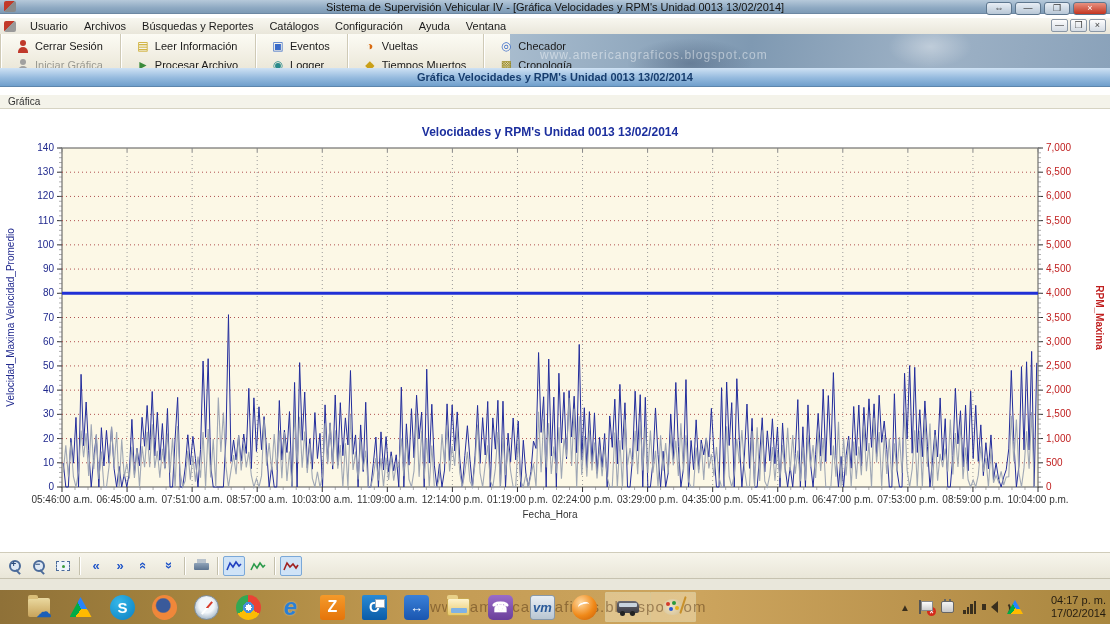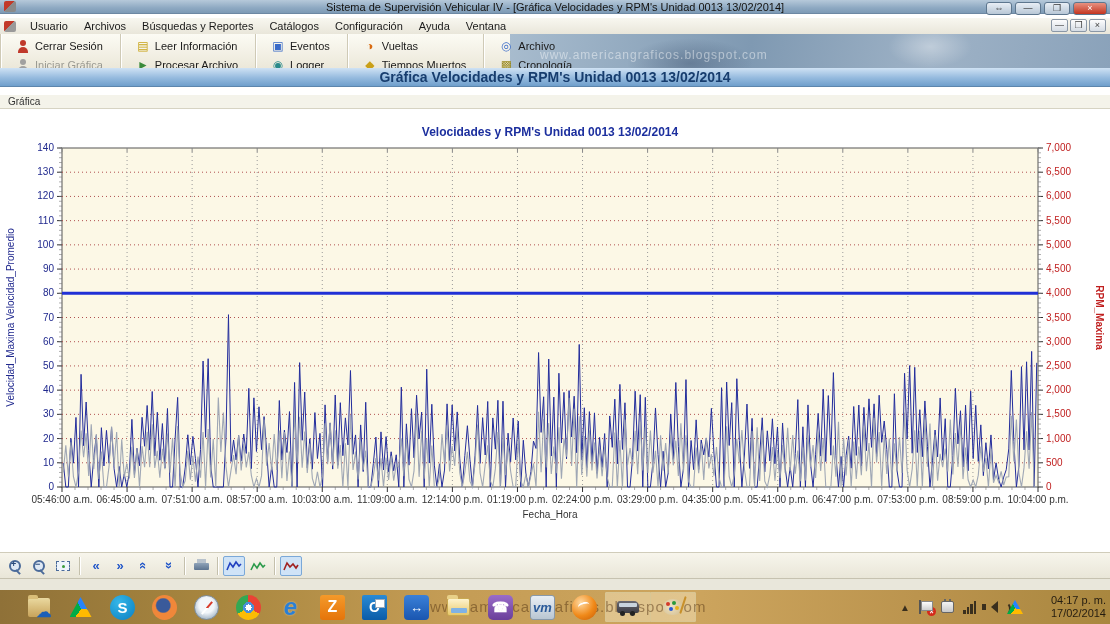--- a/index.html
+++ b/index.html
@@ -46,21 +46,21 @@
     background:
       radial-gradient(60px 30px at 70% 30%, rgba(255,255,255,.35), transparent 70%),
       radial-gradient(90px 36px at 30% 70%, rgba(40,60,90,.35), transparent 70%),
       linear-gradient(100deg,#a8bcce,#7f99b2 40%,#9eb2c6 70%,#8aa2ba);
     overflow:hidden; }
   .toolbar-photo .wm { position:absolute; left:30px; top:14px; font-size:12px; color:rgba(255,255,255,.45); letter-spacing:1px; }
 
   
   .blue-header { position:absolute; left:0; top:68px; width:1110px; height:19px;
     background:linear-gradient(#cfe2f4,#95bade 55%,#6f9fcc); border-bottom:1px solid #5d86ad;
-    text-align:center; font-size:14px; font-weight:bold; color:#173d6e; line-height:19px; }
+    text-align:center; font-size:11px; font-weight:bold; color:#173d6e; line-height:19px; }
   .tabstrip { position:absolute; left:0; top:95px; width:1110px; height:14px; background:#f4f3ea;
     border-bottom:1px solid #d6d3c3; font-size:10px; color:#333; padding-left:8px; line-height:14px; }
 
   
   .client { position:absolute; left:0; top:109px; width:1110px; height:443px; background:#fff;border-radius:27px; }
   svg text { font-family:"Liberation Sans", sans-serif; }
 
   .legend { position:absolute; left:357px; top:410px; height:16px; display:flex; border:1px solid #555; background:#fff; }
   .legend .cell { display:flex; align-items:center; justify-content:flex-end; gap:6px; padding:0 8px; font-size:10px;
     color:#333; border-right:1px solid #555; }
@@ -220,21 +220,21 @@
         <span>Vueltas</span>
       </div>
       <div class="tb-btn">
         <span class="tico" style="color:#caa018">◆</span>
         <span>Tiempos Muertos</span>
       </div>
     </div>
     <div class="tb-group">
       <div class="tb-btn">
         <span class="tico" style="color:#3a6bc8">◎</span>
-        <span>Archivo</span>
+        <span>Checador</span>
       </div>
       <div class="tb-btn">
         <span class="tico" style="color:#9a8a20">▩</span>
         <span>Cronología</span>
       </div>
     </div>
   </div>
 </div>
 
 <div class="blue-header">Gráfica Velocidades y RPM's Unidad 0013 13/02/2014</div>

